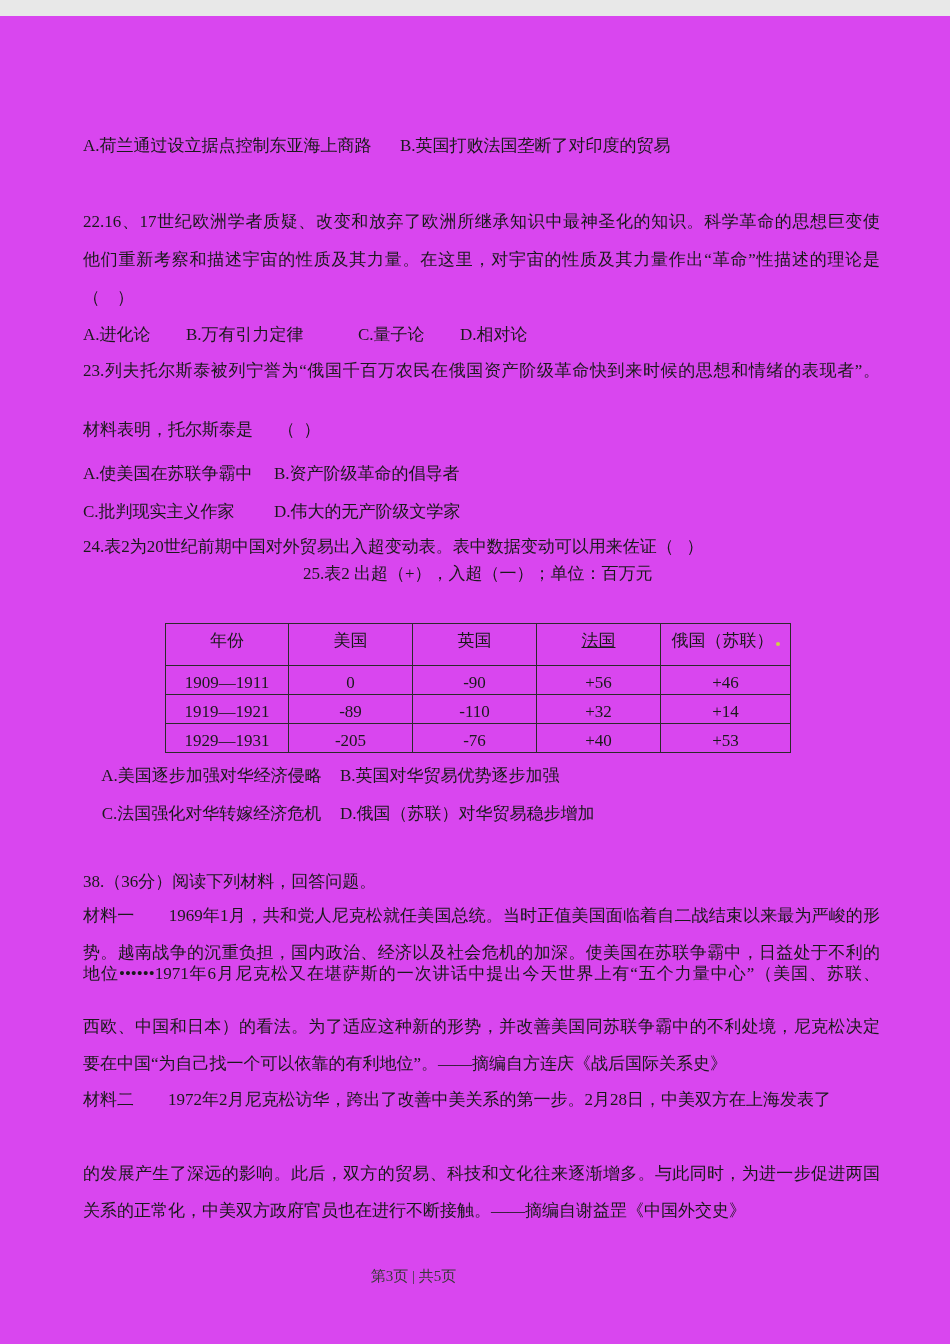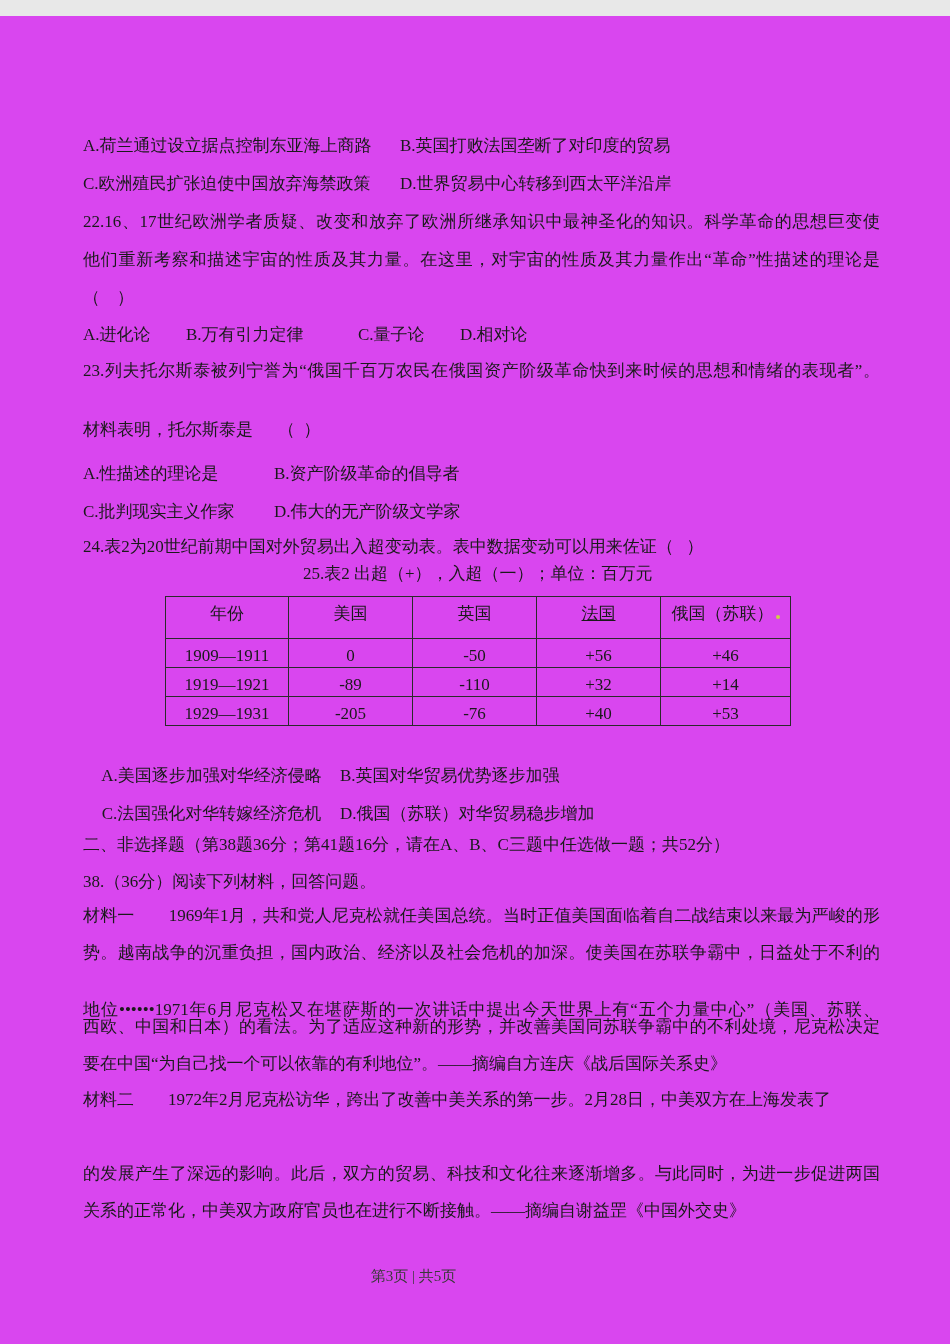--- a/index.html
+++ b/index.html
@@ -19,21 +19,21 @@
   .opt-a{display:inline-block;}
   .w317{min-width:317px;}
   .w191{min-width:191px;}
   .w257{min-width:257px;text-align:center;}
   .w195{min-width:195px;}
   .w103{min-width:103px;}
   .w172{min-width:172px;}
   .w102{min-width:102px;}
   .tbl-title{position:absolute;left:303px;top:546px;white-space:pre;}
   table.trade{
-    position:absolute;left:165px;top:580px;
+    position:absolute;left:165px;top:607px;
     border-collapse:collapse;
     table-layout:fixed;
     width:625px;
   }
   table.trade td,table.trade th{
     border:1.5px solid #2b2b2b;
     font-weight:normal;
     text-align:center;
     vertical-align:top;
     padding:6px 2px 0 2px;
@@ -51,48 +51,47 @@
     position:absolute;left:0;top:1248px;width:827px;
     text-align:center;font-size:15px;color:#3a3a3a;white-space:pre;
   }
 </style>
 </head>
 <body>
 
 <div class="page">
 
   <div class="ln" style="top:118px"><span class="opt-a w317">A.荷兰通过设立据点控制东亚海上商路</span><span>B.英国打败法国垄断了对印度的贸易</span></div>
-  <div class="ln" style="top:156px"><span class="opt-a w317">C.欧洲殖民扩张迫使中国放弃海禁政策</span><span>D.世界贸易中心转移到西太平洋沿岸</span></div>
 
   <div class="ln just" style="top:194px">22.16、17世纪欧洲学者质疑、改变和放弃了欧洲所继承知识中最神圣化的知识。科学革命的思想巨变使</div>
   <div class="ln just" style="top:232px">他们重新考察和描述宇宙的性质及其力量。在这里，对宇宙的性质及其力量作出“革命”性描述的理论是</div>
   <div class="ln" style="top:270px">（    ）</div>
   <div class="ln" style="top:307px"><span class="opt-a w103">A.进化论</span><span class="opt-a w172">B.万有引力定律</span><span class="opt-a w102">C.量子论</span><span>D.相对论</span></div>
 
   <div class="ln just" style="top:343px">23.列夫托尔斯泰被列宁誉为“俄国千百万农民在俄国资产阶级革命快到来时候的思想和情绪的表现者”。</div>
   <div class="ln" style="top:402px"><span class="opt-a w195">材料表明，托尔斯泰是</span><span>（  ）</span></div>
-  <div class="ln" style="top:446px"><span class="opt-a w191">A.性描述的理论是</span><span>B.资产阶级革命的倡导者</span></div>
+  <div class="ln" style="top:446px"><span class="opt-a w191">A.使美国在苏联争霸中</span><span>B.资产阶级革命的倡导者</span></div>
   <div class="ln" style="top:484px"><span class="opt-a w191">C.批判现实主义作家</span><span>D.伟大的无产阶级文学家</span></div>
 
   <div class="ln" style="top:519px">24.表2为20世纪前期中国对外贸易出入超变动表。表中数据变动可以用来佐证（   ）</div>
 
   <div class="tbl-title">25.表2 出超（+），入超（一）；单位：百万元</div>
   <table class="trade">
     <tbody>
       <tr class="hdr">
         <td class="c0">年份</td>
         <td class="c1">美国</td>
         <td class="c2">英国</td>
         <td class="c3">法国</td>
         <td class="c4"><span>俄国（苏联）</span><span class="dot"></span></td>
       </tr>
       <tr class="row">
         <td>1909—1911</td>
         <td>0</td>
-        <td>-50</td>
+        <td>-90</td>
         <td>+56</td>
         <td>+46</td>
       </tr>
       <tr class="row">
         <td>1919—1921</td>
         <td>-89</td>
         <td>-110</td>
         <td>+32</td>
         <td>+14</td>
       </tr>
@@ -102,27 +101,26 @@
         <td>-76</td>
         <td>+40</td>
         <td>+53</td>
       </tr>
     </tbody>
   </table>
 
   <div class="ln" style="top:748px"><span class="opt-a w257">A.美国逐步加强对华经济侵略</span><span>B.英国对华贸易优势逐步加强</span></div>
   <div class="ln" style="top:786px"><span class="opt-a w257">C.法国强化对华转嫁经济危机</span><span>D.俄国（苏联）对华贸易稳步增加</span></div>
 
-  <div class="ln" style="top:817px">二、非选择题（第38题36分；第41题16分，请在A、B、C三题中任选做一题；共52分）</div>
 
   <div class="ln" style="top:854px">38.（36分）阅读下列材料，回答问题。</div>
 
   <div class="ln just" style="top:888px">材料一　　1969年1月，共和党人尼克松就任美国总统。当时正值美国面临着自二战结束以来最为严峻的形</div>
   <div class="ln just" style="top:925px">势。越南战争的沉重负担，国内政治、经济以及社会危机的加深。使美国在苏联争霸中，日益处于不利的</div>
-  <div class="ln just" style="top:982px">地位••••••1971年6月尼克松又在堪萨斯的一次讲话中提出今天世界上有“五个力量中心”（美国、苏联、</div>
+  <div class="ln just" style="top:946px">地位••••••1971年6月尼克松又在堪萨斯的一次讲话中提出今天世界上有“五个力量中心”（美国、苏联、</div>
   <div class="ln just" style="top:999px">西欧、中国和日本）的看法。为了适应这种新的形势，并改善美国同苏联争霸中的不利处境，尼克松决定</div>
   <div class="ln" style="top:1036px">要在中国“为自己找一个可以依靠的有利地位”。——摘编自方连庆《战后国际关系史》</div>
 
   <div class="ln" style="top:1072px">材料二　　1972年2月尼克松访华，跨出了改善中美关系的第一步。2月28日，中美双方在上海发表了</div>
   <div class="ln just" style="top:1146px">的发展产生了深远的影响。此后，双方的贸易、科技和文化往来逐渐增多。与此同时，为进一步促进两国</div>
   <div class="ln" style="top:1183px">关系的正常化，中美双方政府官员也在进行不断接触。——摘编自谢益罡《中国外交史》</div>
 
   <div class="footer">第3页 | 共5页</div>
 
 </div>

